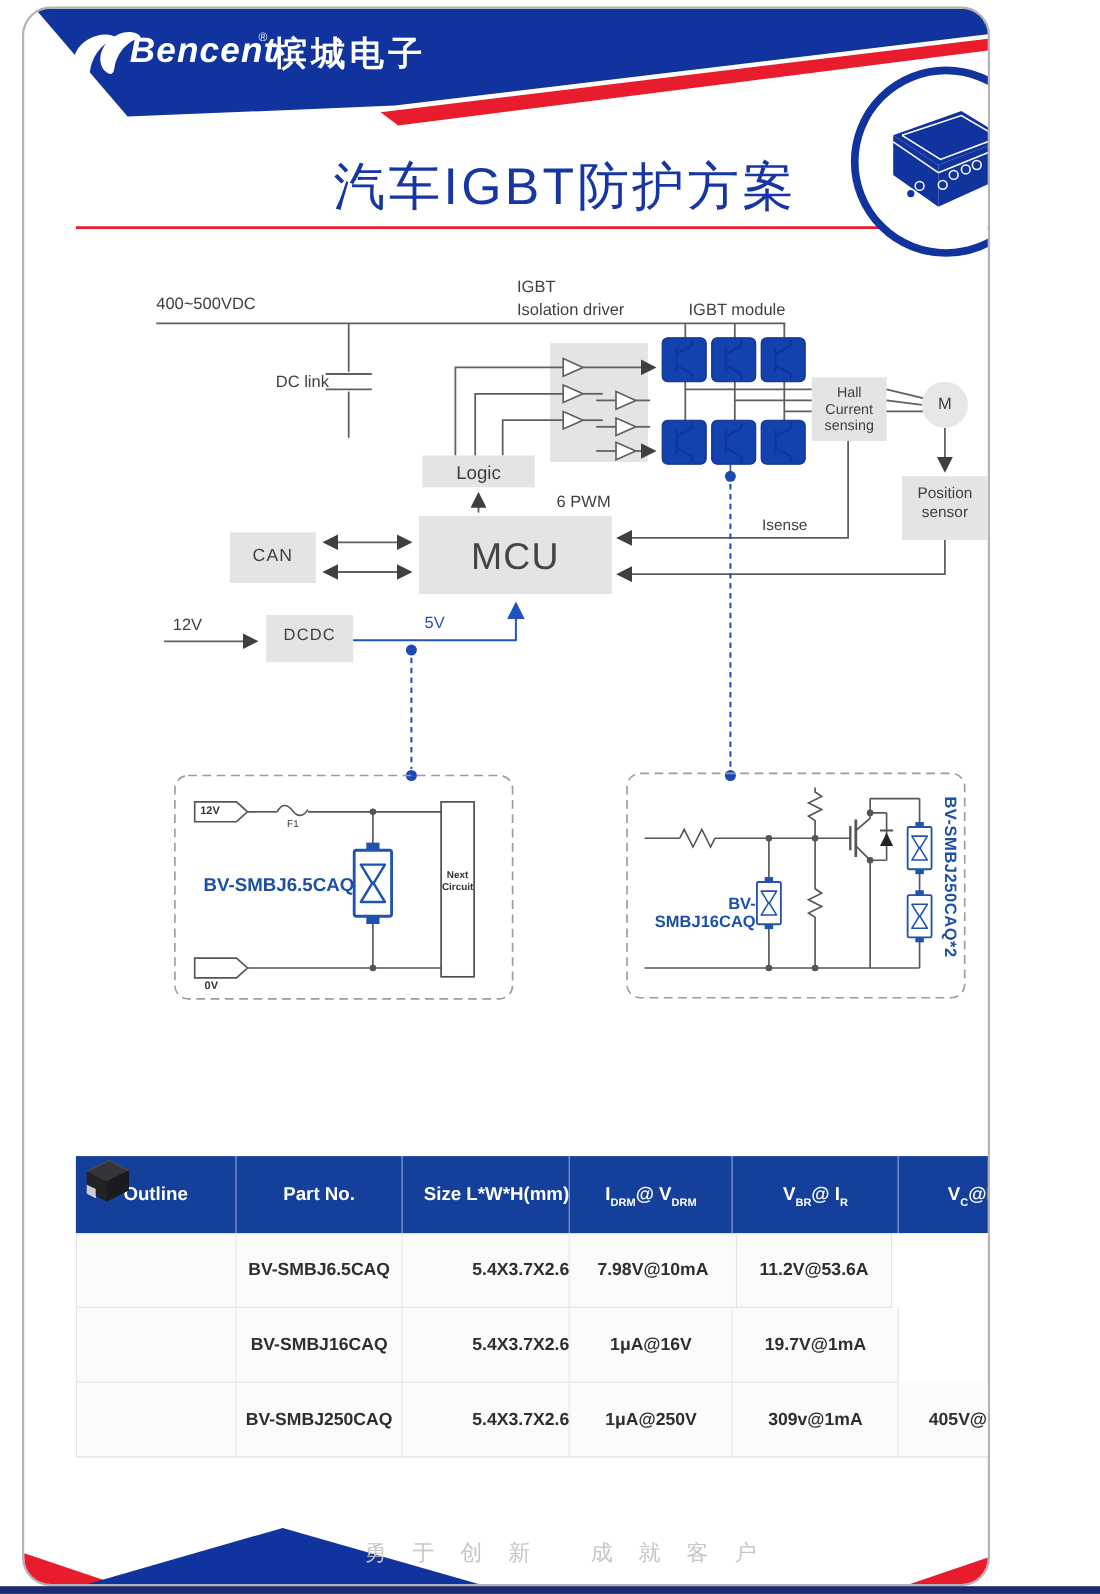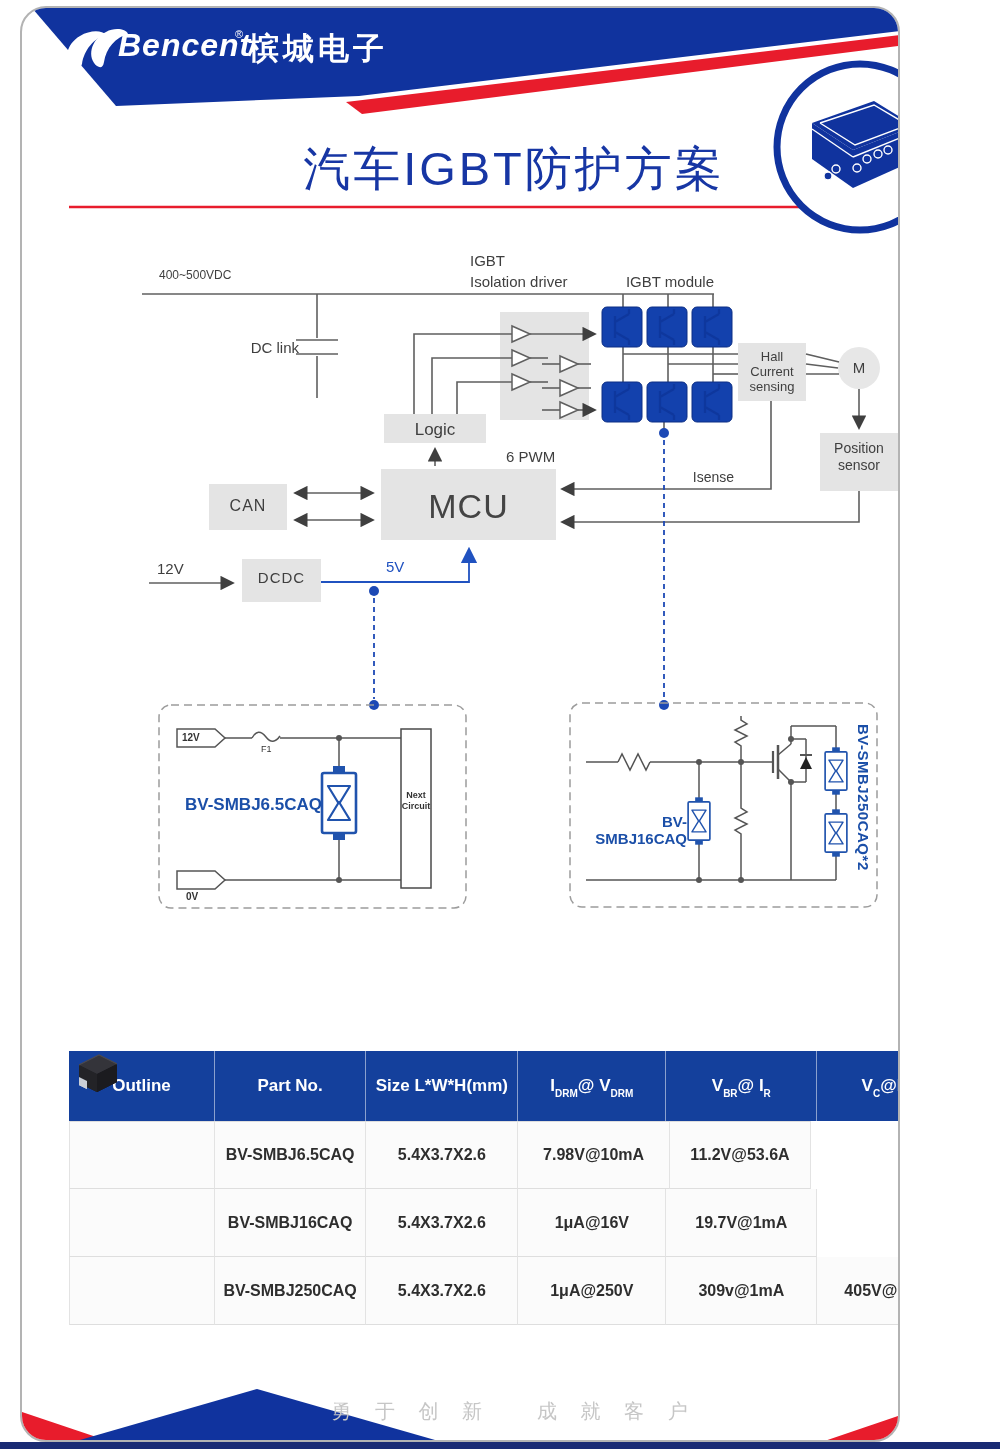--- a/index.html
+++ b/index.html
@@ -26,21 +26,21 @@
   .trow{display:flex;width:100%;}
   .th{background:#14409c;color:#fff;font-weight:700;font-size:17px;height:70px;display:flex;
       align-items:center;justify-content:center;border-right:1px solid rgba(255,255,255,.5);box-sizing:border-box;}
   .th:last-child{border-right:none;}
   .th .sub{font-size:10px;align-self:flex-end;margin-bottom:22px;}
   .td{background:#fbfbfb;color:#2e2e2e;font-weight:700;height:68px;display:flex;align-items:center;
       justify-content:center;border-right:1px solid #e3e3e3;border-bottom:1px solid #dedede;box-sizing:border-box;}
   .td:first-child,.th:first-child{border-left:1px solid #e3e3e3;}
   .trow.head .th:first-child{border-left:none;}
   .td:last-child{border-right:1px solid #e3e3e3;}
-  .w1{width:16.4%;text-align:center;} .w2{width:17%;} .w3{width:17.1%;} .w4{width:16.6%;} .w5{width:17%;} .w6{width:15.9%;}
+  .w1{width:16.4%;text-align:center;} .w2{width:17%;} .w3{width:17.1%;justify-content:flex-end;} .w4{width:16.6%;} .w5{width:17%;} .w6{width:15.9%;}
   .trow.body1 .td{border-top:1px solid #dedede;}
   
   #footer{position:absolute;left:0;top:1396px;width:1000px;display:flex;justify-content:center;gap:46px;
           color:#c6c6c6;font-size:20px;letter-spacing:9px;font-weight:500;}
   #bottomstrip{position:absolute;left:0;top:1442px;width:1000px;height:7px;background:#1a2b74;}
 </style>
 </head>
 <body>
 
 <div id="page">
@@ -256,21 +256,21 @@
           <polygon points="790,1446 910,1405 990,1446" fill="#e81c2c"></polygon>
           <path d="M850,1446 Q920,1430 997,1390 L997,1446 Z" fill="#10339e"></path>
         </g>
       </svg>
 
       <div class="brand">Bencent</div>
       <div class="brand-reg">®</div>
       <div class="brand-cn">槟城电子</div>
       <div class="title">汽车IGBT防护方案</div>
 
-      <div class="lbl" style="left:128px;top:266px;font-size:12px;margin-left:17px;">400~500VDC</div>
+      <div class="lbl" style="left:128px;top:266px;font-size:15px;">400~500VDC</div>
       <div class="lbl r" style="left:200px;top:337px;width:85px;font-size:15px;">DC link</div>
       <div class="lbl" style="left:456px;top:250px;font-size:15px;">IGBT</div>
       <div class="lbl" style="left:456px;top:271px;font-size:15px;">Isolation driver</div>
       <div class="lbl c" style="left:596px;top:271px;width:120px;font-size:15px;">IGBT module</div>
       <div class="lbl c" style="left:724px;top:347px;width:68px;font-size:13px;line-height:15px;">
         <div>Hall</div>
         <div>Current</div>
         <div>sensing</div>
       </div>
       <div class="lbl c" style="left:830px;top:357px;width:30px;font-size:15px;">M</div>

